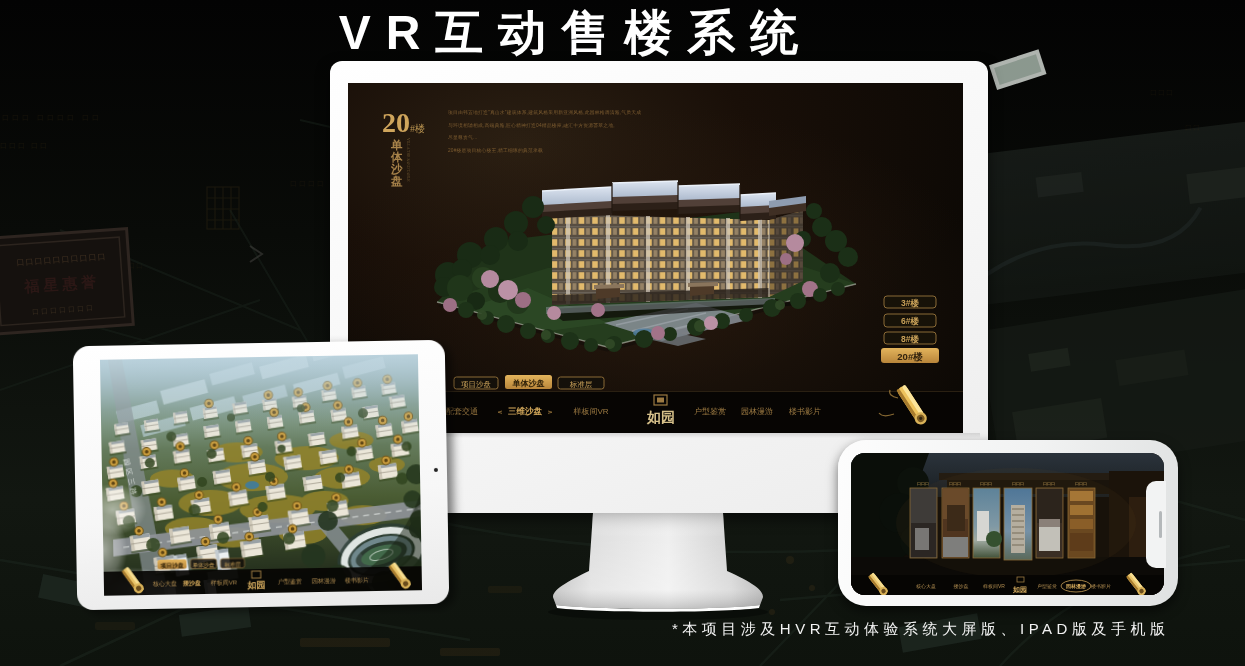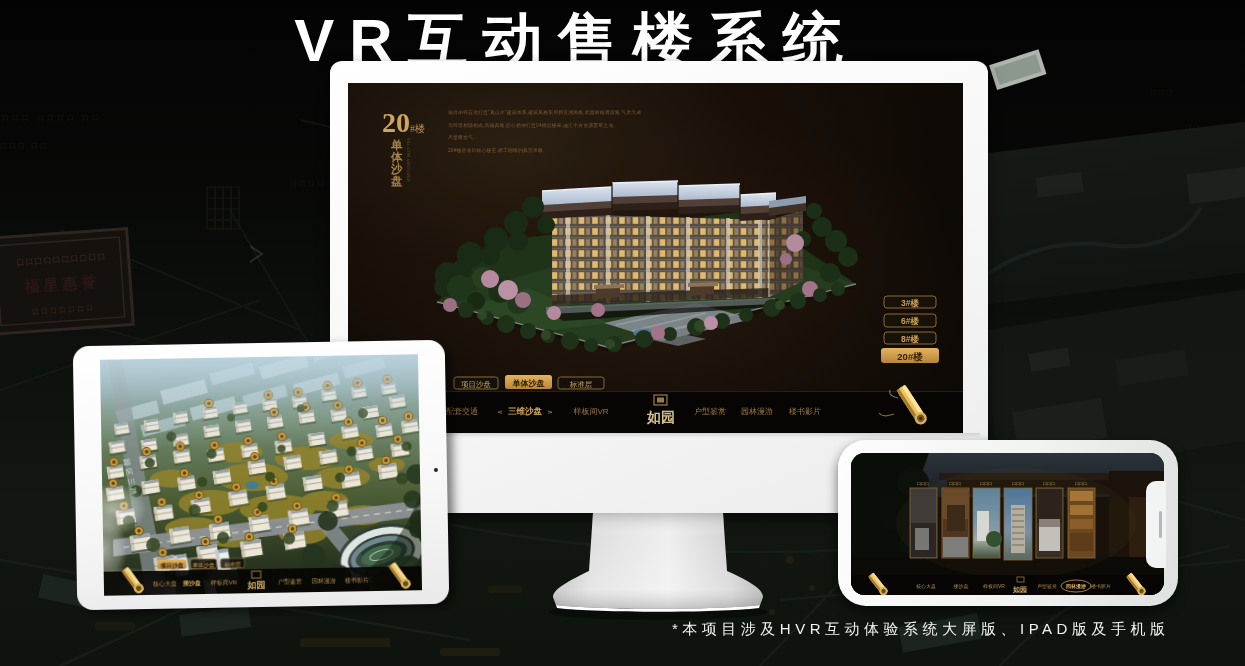--- a/index.html
+++ b/index.html
@@ -99,21 +99,21 @@
   </g>
 
   <g fill="#1d2620" opacity="0.9">
     <rect x="40" y="580" width="60" height="24" transform="rotate(12 70 592)"></rect>
     <rect x="180" y="610" width="70" height="22" transform="rotate(-8 215 621)"></rect>
     <rect x="620" y="560" width="56" height="30" transform="rotate(5 648 575)"></rect>
     <rect x="900" y="620" width="80" height="26" transform="rotate(-10 940 633)"></rect>
   </g>
 </svg>
 
-<div class="abs" style="left:0;top:1px;width:1097px;text-align:center;text-indent:55px;color:#ffffff;font-size:60px;font-weight:bold;letter-spacing:15px;font-family:'Liberation Sans',sans-serif">VR互动售楼系统</div>
+<div class="abs" style="left:0;top:1px;width:1097px;text-align:center;text-indent:55px;color:#ffffff;font-size:48px;font-weight:bold;letter-spacing:15px;font-family:'Liberation Sans',sans-serif">VR互动售楼系统</div>
 
 <div class="abs" style="left:330px;top:61px;width:658px;height:452px;background:linear-gradient(160deg,#ffffff 0%,#f6f6f6 55%,#ececec 100%);border-radius:12px;box-shadow:0 6px 14px rgba(0,0,0,0.55)"></div>
 
 <div class="abs" style="left:338px;top:433px;width:642px;height:5px;background:linear-gradient(#c9c9c9,rgba(255,255,255,0));opacity:.7"></div>
 
 <svg class="abs" style="left:348px;top:83px" width="615" height="350" viewBox="0 0 615 350">
   <defs>
     <radialGradient id="scrGlow1" cx="0.28" cy="0.18" r="0.75">
       <stop offset="0" stop-color="#2c2013"></stop>
       <stop offset="0.5" stop-color="#190f08"></stop>

